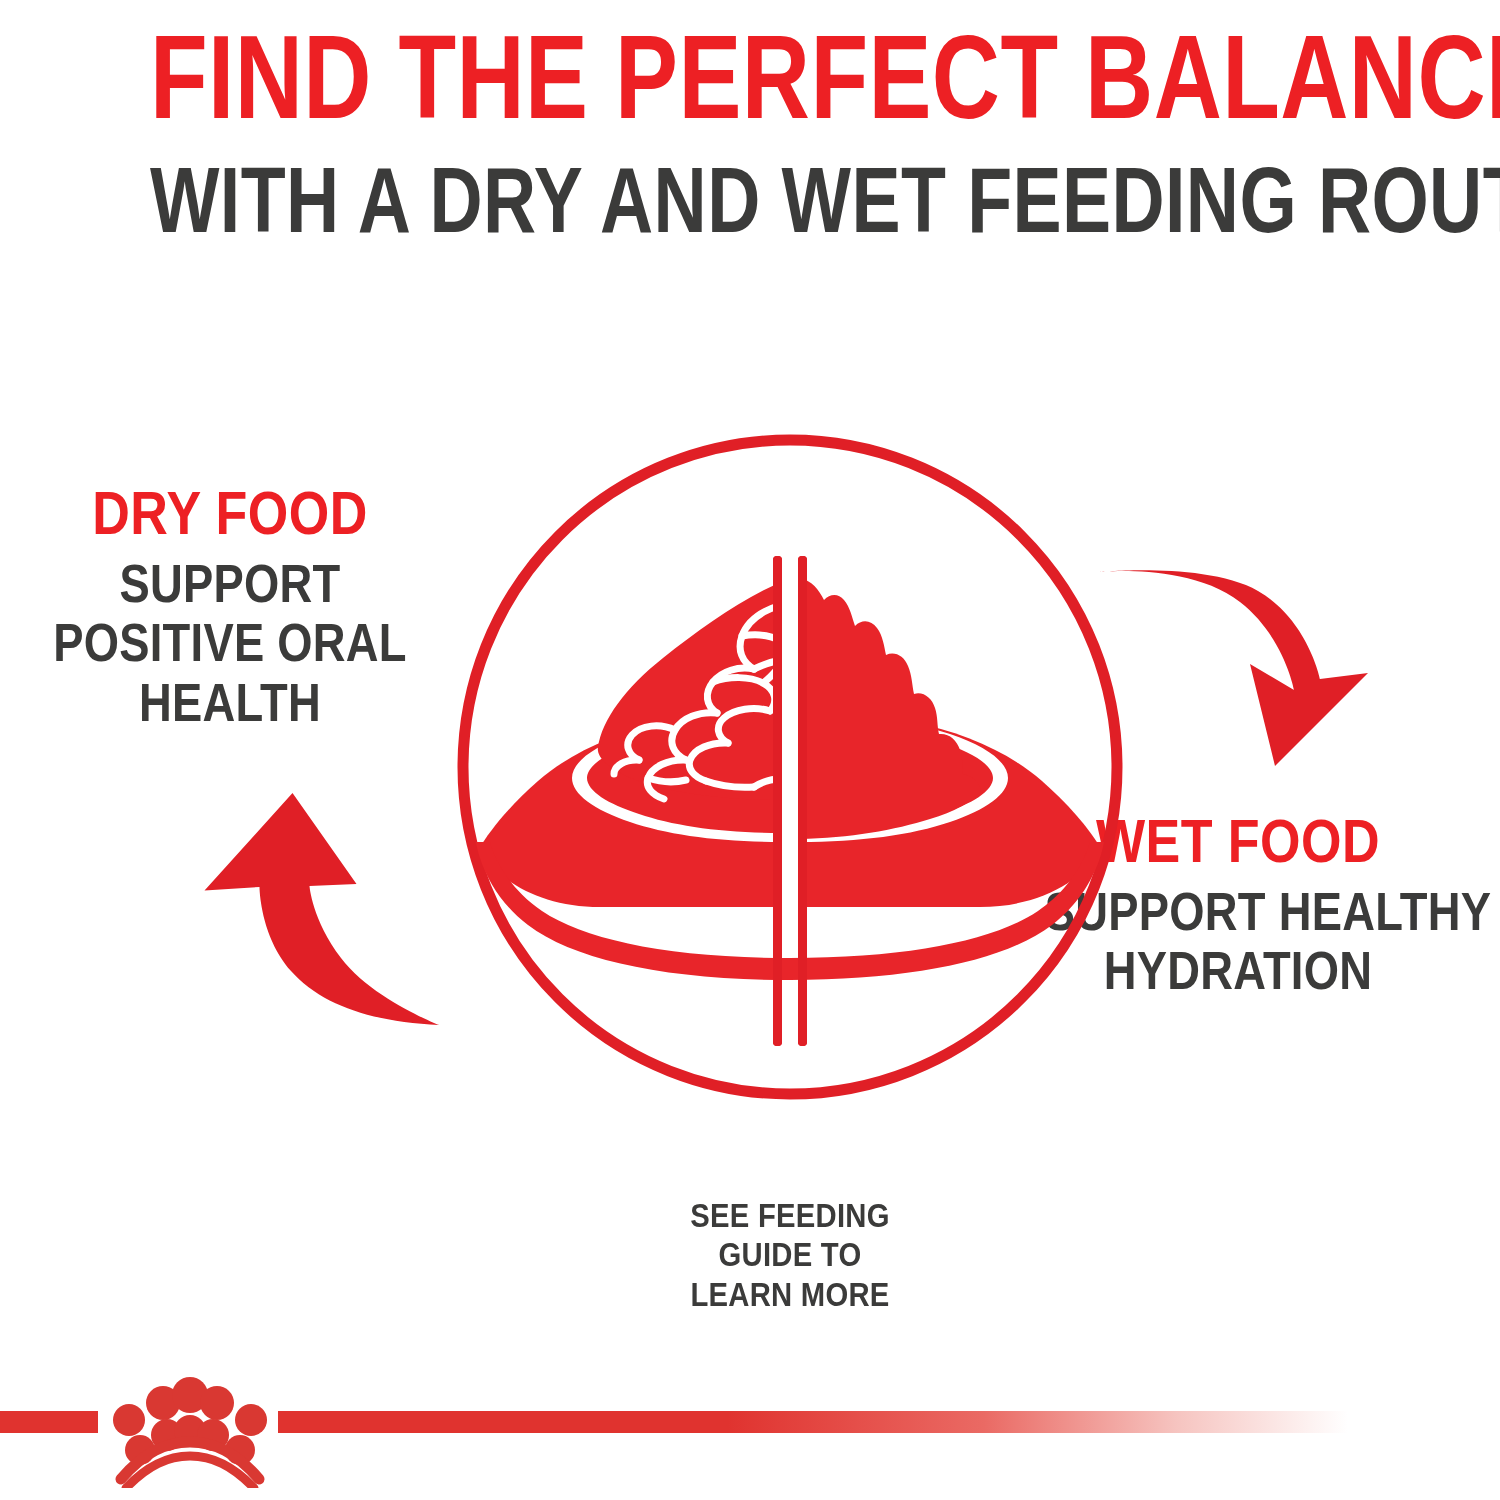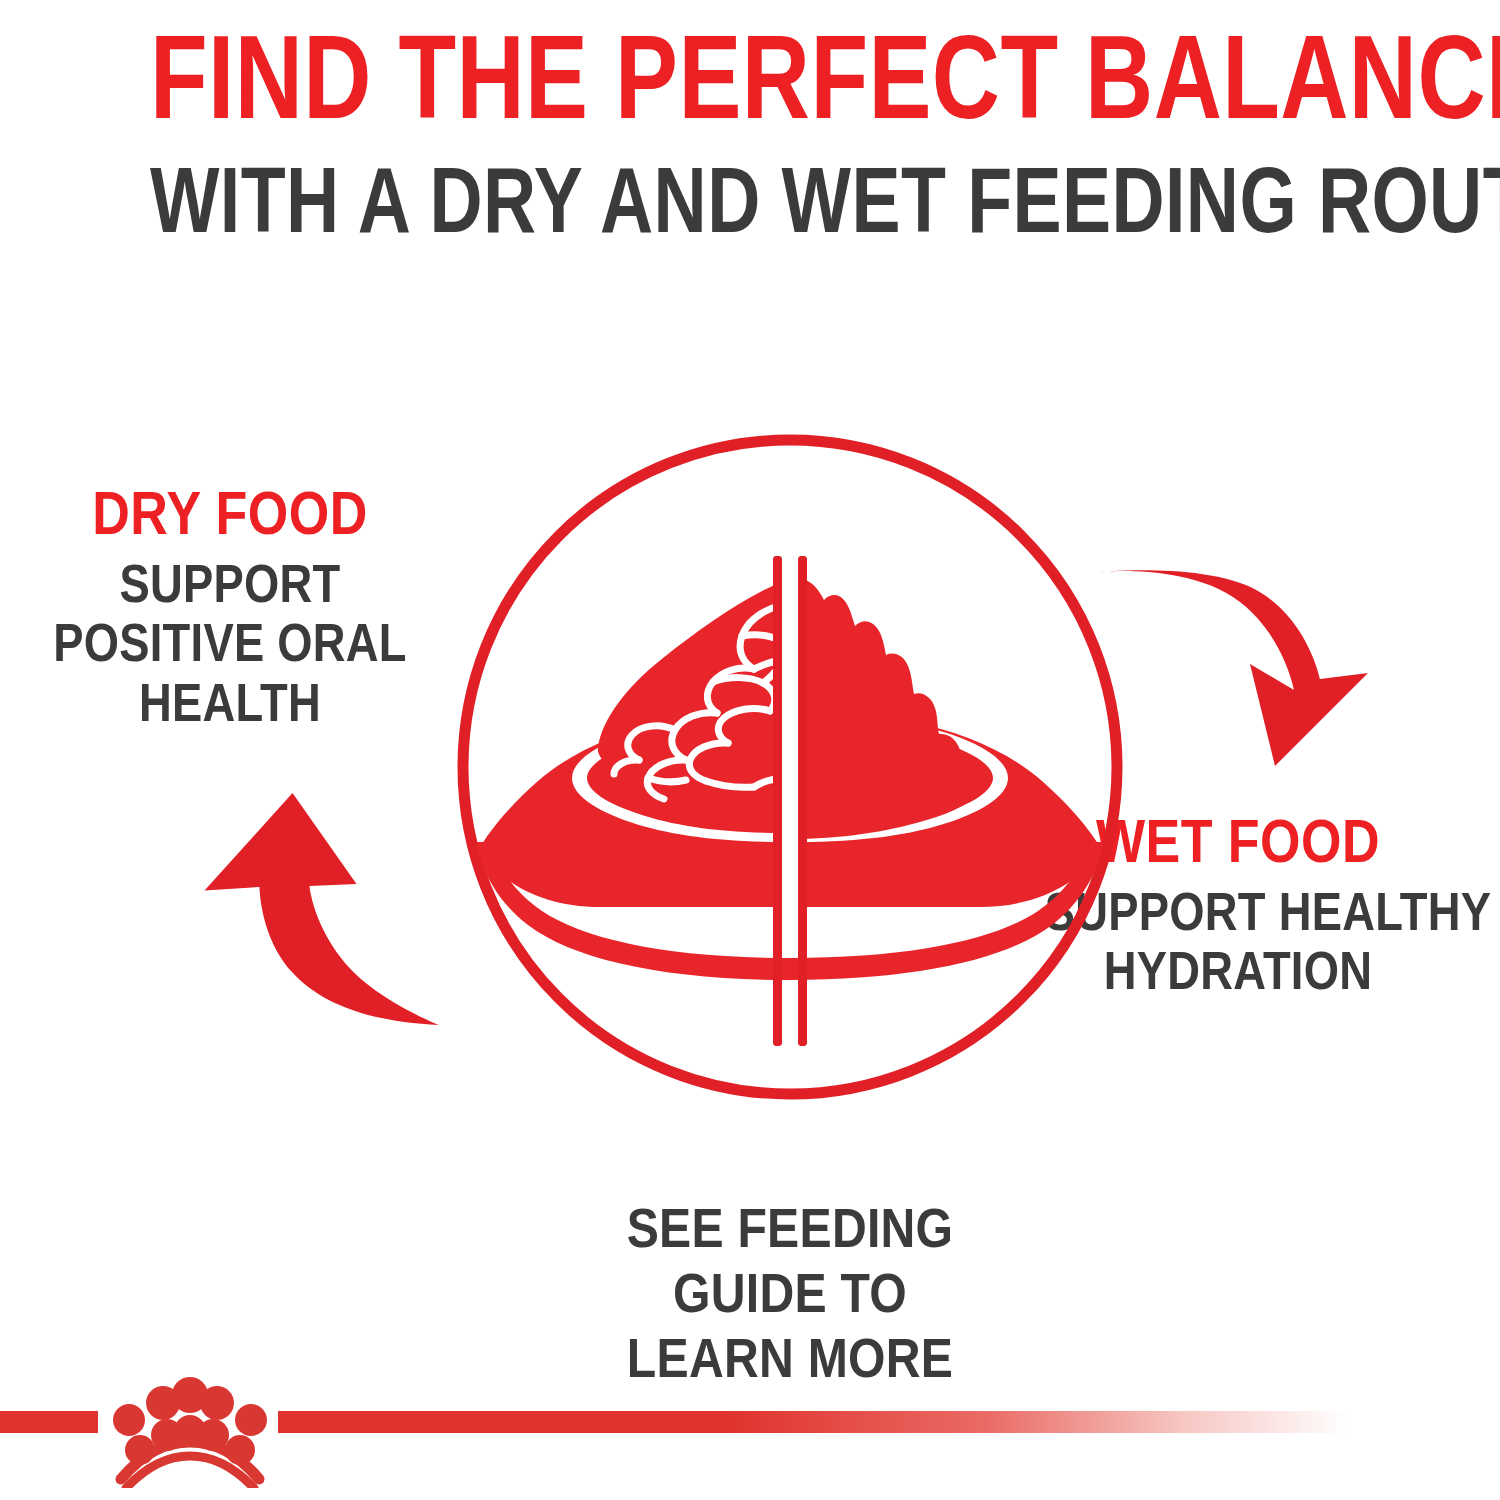--- a/index.html
+++ b/index.html
@@ -80,21 +80,21 @@
   #wet-label  { left: 1008px; top: 810px; width: 460px; }
 
   
   #see-guide {
     position: absolute;
     left: 490px;
     top: 1196px;
     width: 600px;
     text-align: center;
     color: #3B3B3A;
-    font-size: 56px;
+    font-size: 34px;
     font-weight: 700;
     line-height: 1.16;
     letter-spacing: 0.3px;
   }
   #see-guide span { display: block; transform: scaleX(0.86); white-space: nowrap; }
 
   
   #central-art {
     position: absolute;
     left: 420px;

